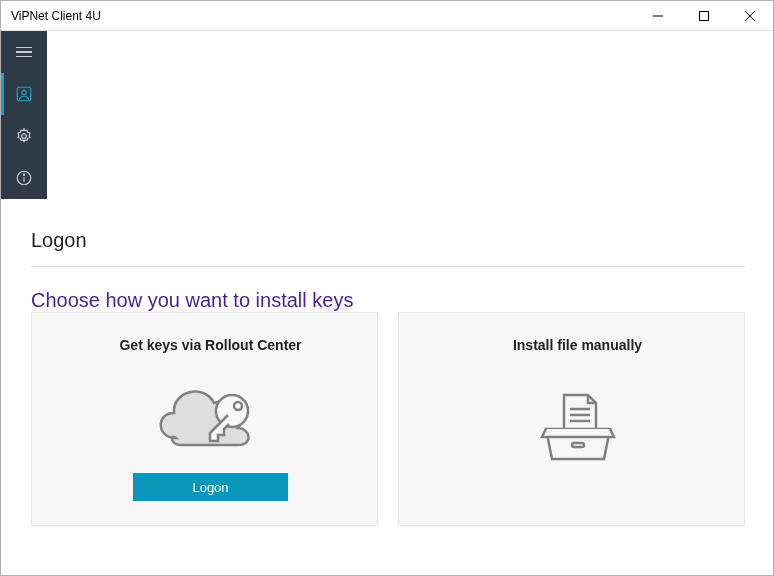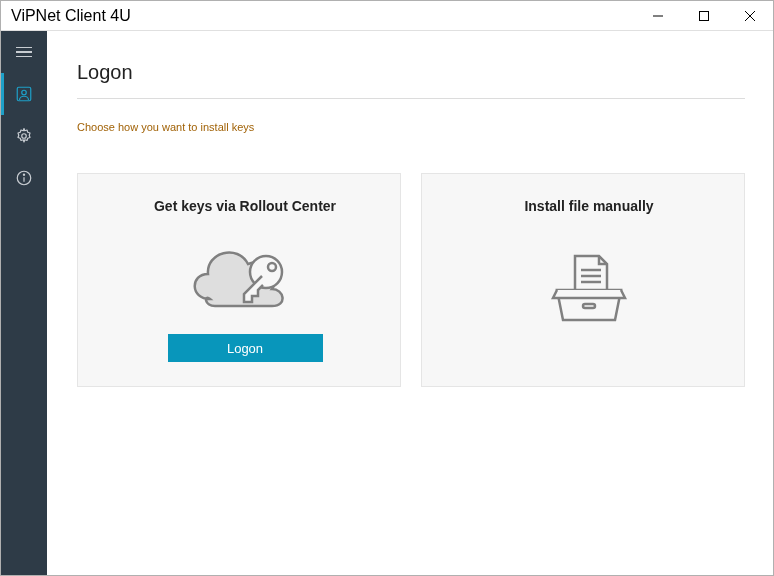--- a/index.html
+++ b/index.html
@@ -14,41 +14,42 @@
   .titlebar {
     height: 30px;
     background: #fff;
     display: flex;
     align-items: center;
     justify-content: space-between;
     padding-left: 10px;
     border-bottom: 1px solid #e0e0e0;
   }
   .titlebar .title {
-    font-size: 16px;
+    font-size: 12px;
     color: #000;
   }
   .win-controls {
     display: flex;
     height: 100%;
   }
   .win-btn {
     width: 46px;
     height: 100%;
     display: flex;
     align-items: center;
     justify-content: center;
     font-size: 10px;
     color: #000;
     cursor: pointer;
   }
   .win-btn svg { stroke: #000; }
   .app-body {
     display: flex;
     height: calc(100% - 30px);
+    flex-direction: column;
   }
   .sidebar {
     width: 46px;
     background: #2e3b47;
     display: flex;
     flex-direction: column;
     align-items: center;
     padding-top: 0;
   }
   .sidebar-btn {
@@ -81,23 +82,22 @@
   }
   .page-title {
     font-size: 20px;
     font-weight: 400;
     color: #222;
     padding-bottom: 14px;
     border-bottom: 1px solid #dcdcdc;
     margin-bottom: 22px;
   }
   .subtext {
-    font-size: 11px;
-    color: #a16207;
-    margin-bottom: 40px;
+    font-size: 20px;
+    color: #4c1d95;
   }
   .cards {
     display: flex;
     gap: 20px;
   }
   .card {
     flex: 1;
     background: #f7f7f7;
     border: 1px solid #e5e5e5;
     padding: 24px 18px 24px 30px;

